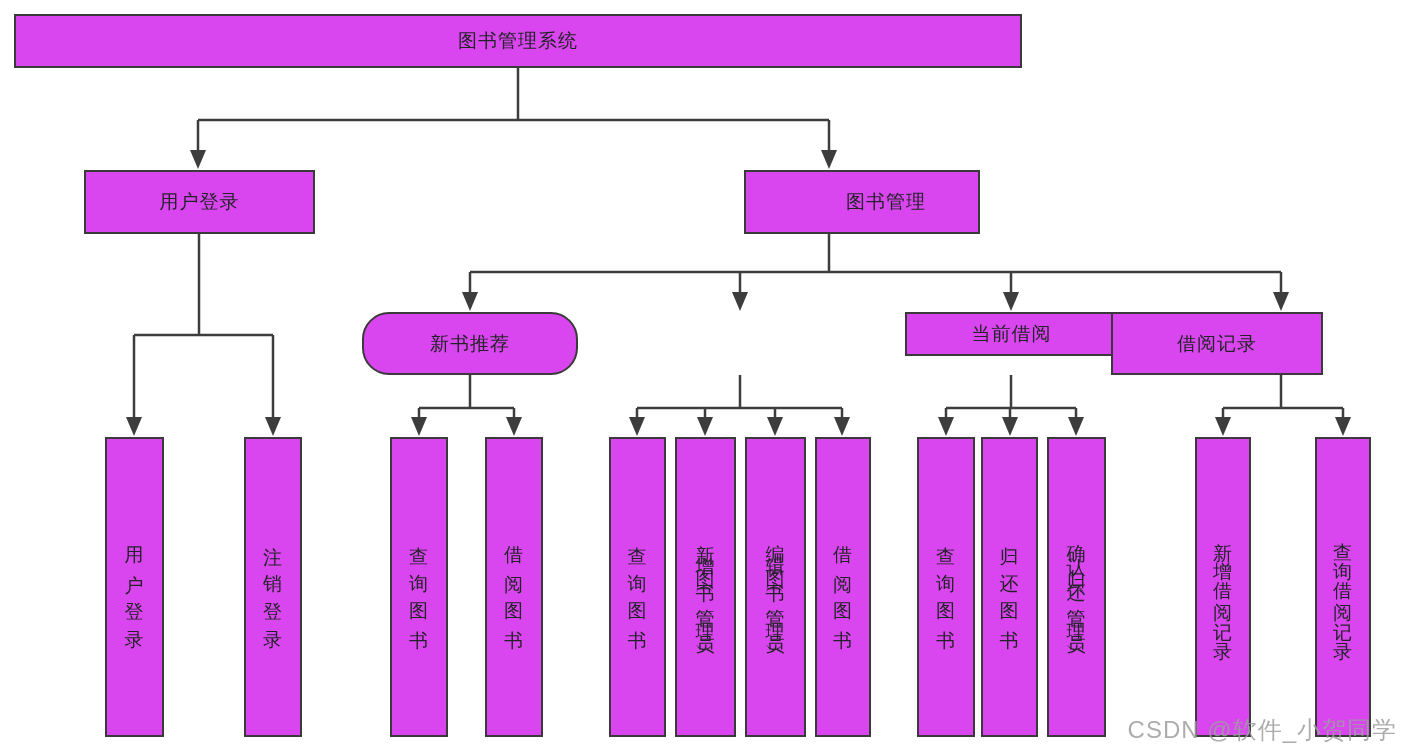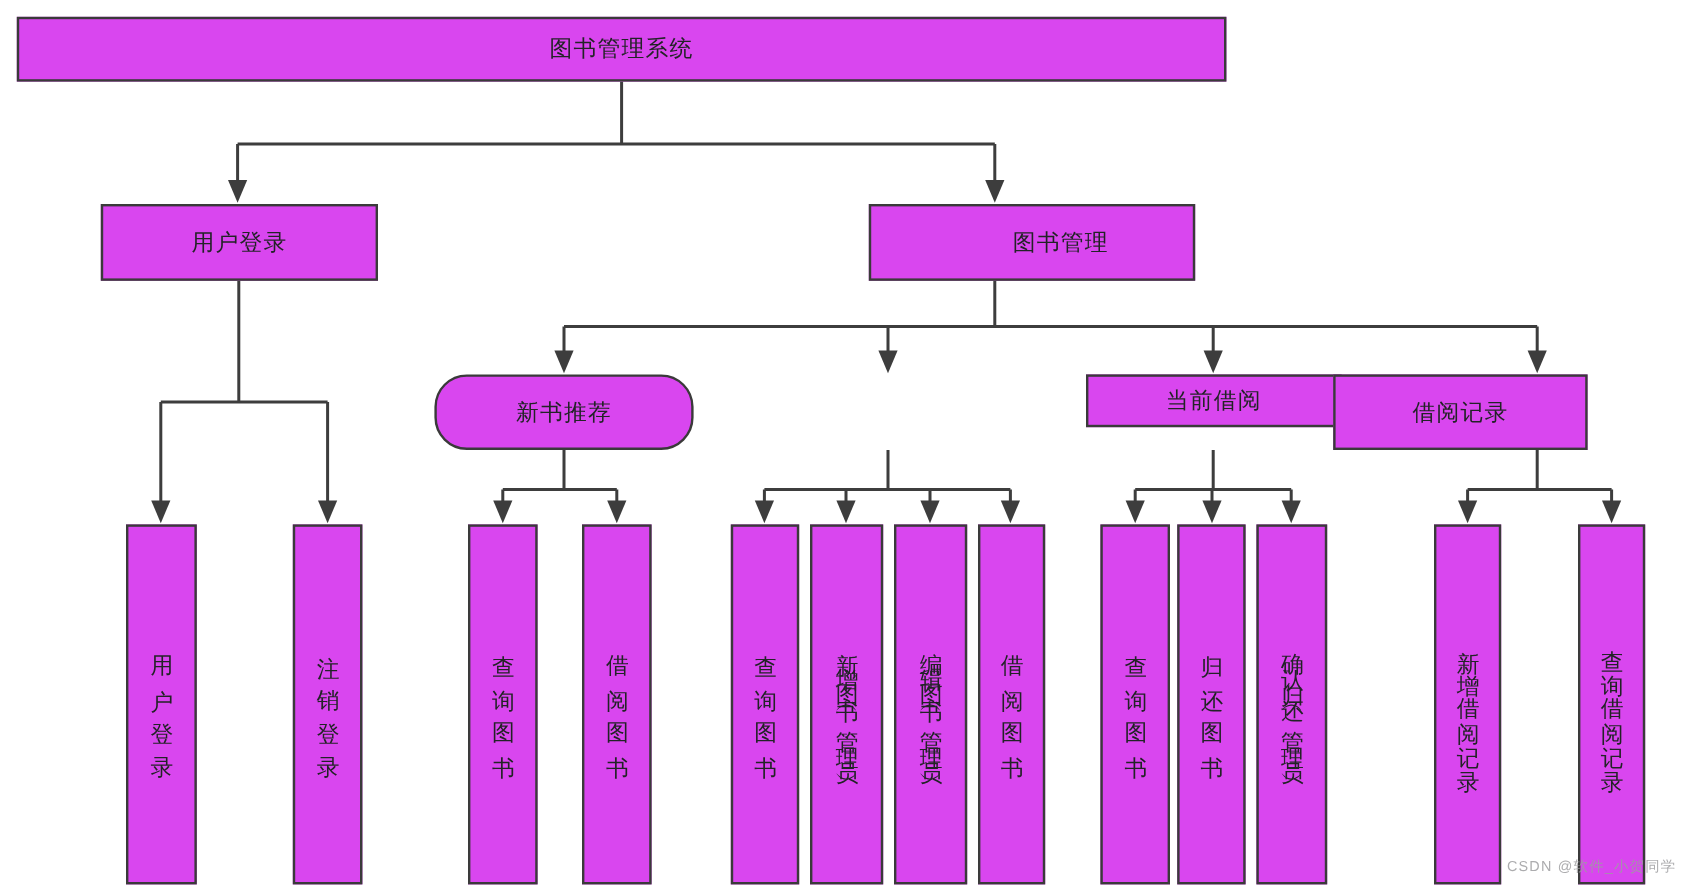--- a/index.html
+++ b/index.html
@@ -36,21 +36,21 @@
     white-space:nowrap;
   }
   .ls4{letter-spacing:28px;}
   .ls6{letter-spacing:20px;}
   .ls9{letter-spacing:13px;}
   #watermark{
     position:absolute;
     right:8px;
     top:714px;
     z-index:3;
-    font-size:12px;
+    font-size:24px;
     color:rgba(158,158,160,0.85);
     letter-spacing:1px;
     white-space:nowrap;
   }
 </style>
 </head>
 <body>
 
 <div id="stage">
 
@@ -86,21 +86,21 @@
     </g>
   </svg>
 
   <div class="box" style="left:14px;top:14px;width:1008px;height:54px;">
     <span class="hlabel">图书管理系统</span>
   </div>
 
   <div class="box" style="left:84px;top:170px;width:231px;height:64px;">
     <span class="hlabel">用户登录</span>
   </div>
-  <div class="box" style="left:724px;top:170px;width:272px;height:64px;padding-left:48px;">
+  <div class="box" style="left:744px;top:170px;width:236px;height:64px;padding-left:48px;">
     <span class="hlabel">图书管理</span>
   </div>
 
   <div class="box" style="left:362px;top:312px;width:216px;height:63px;border-radius:27px;">
     <span class="hlabel">新书推荐</span>
   </div>
   <div class="box" style="left:905px;top:312px;width:213px;height:44px;">
     <span class="hlabel">当前借阅</span>
   </div>
   <div class="box" style="left:1111px;top:312px;width:212px;height:63px;">

